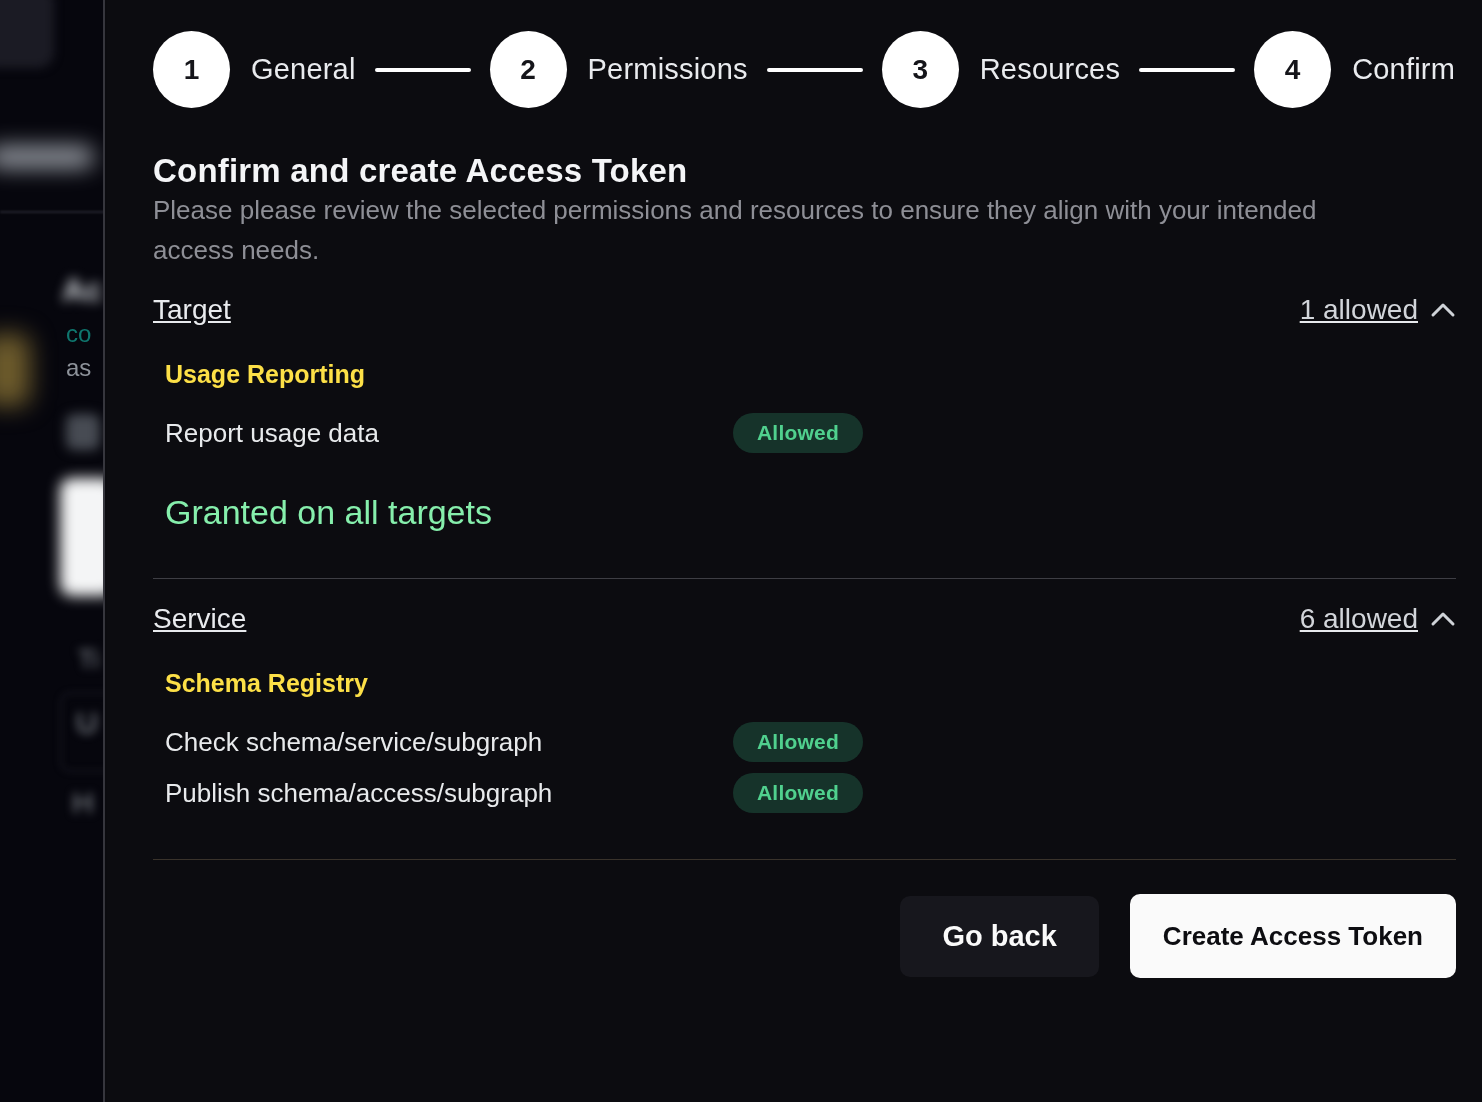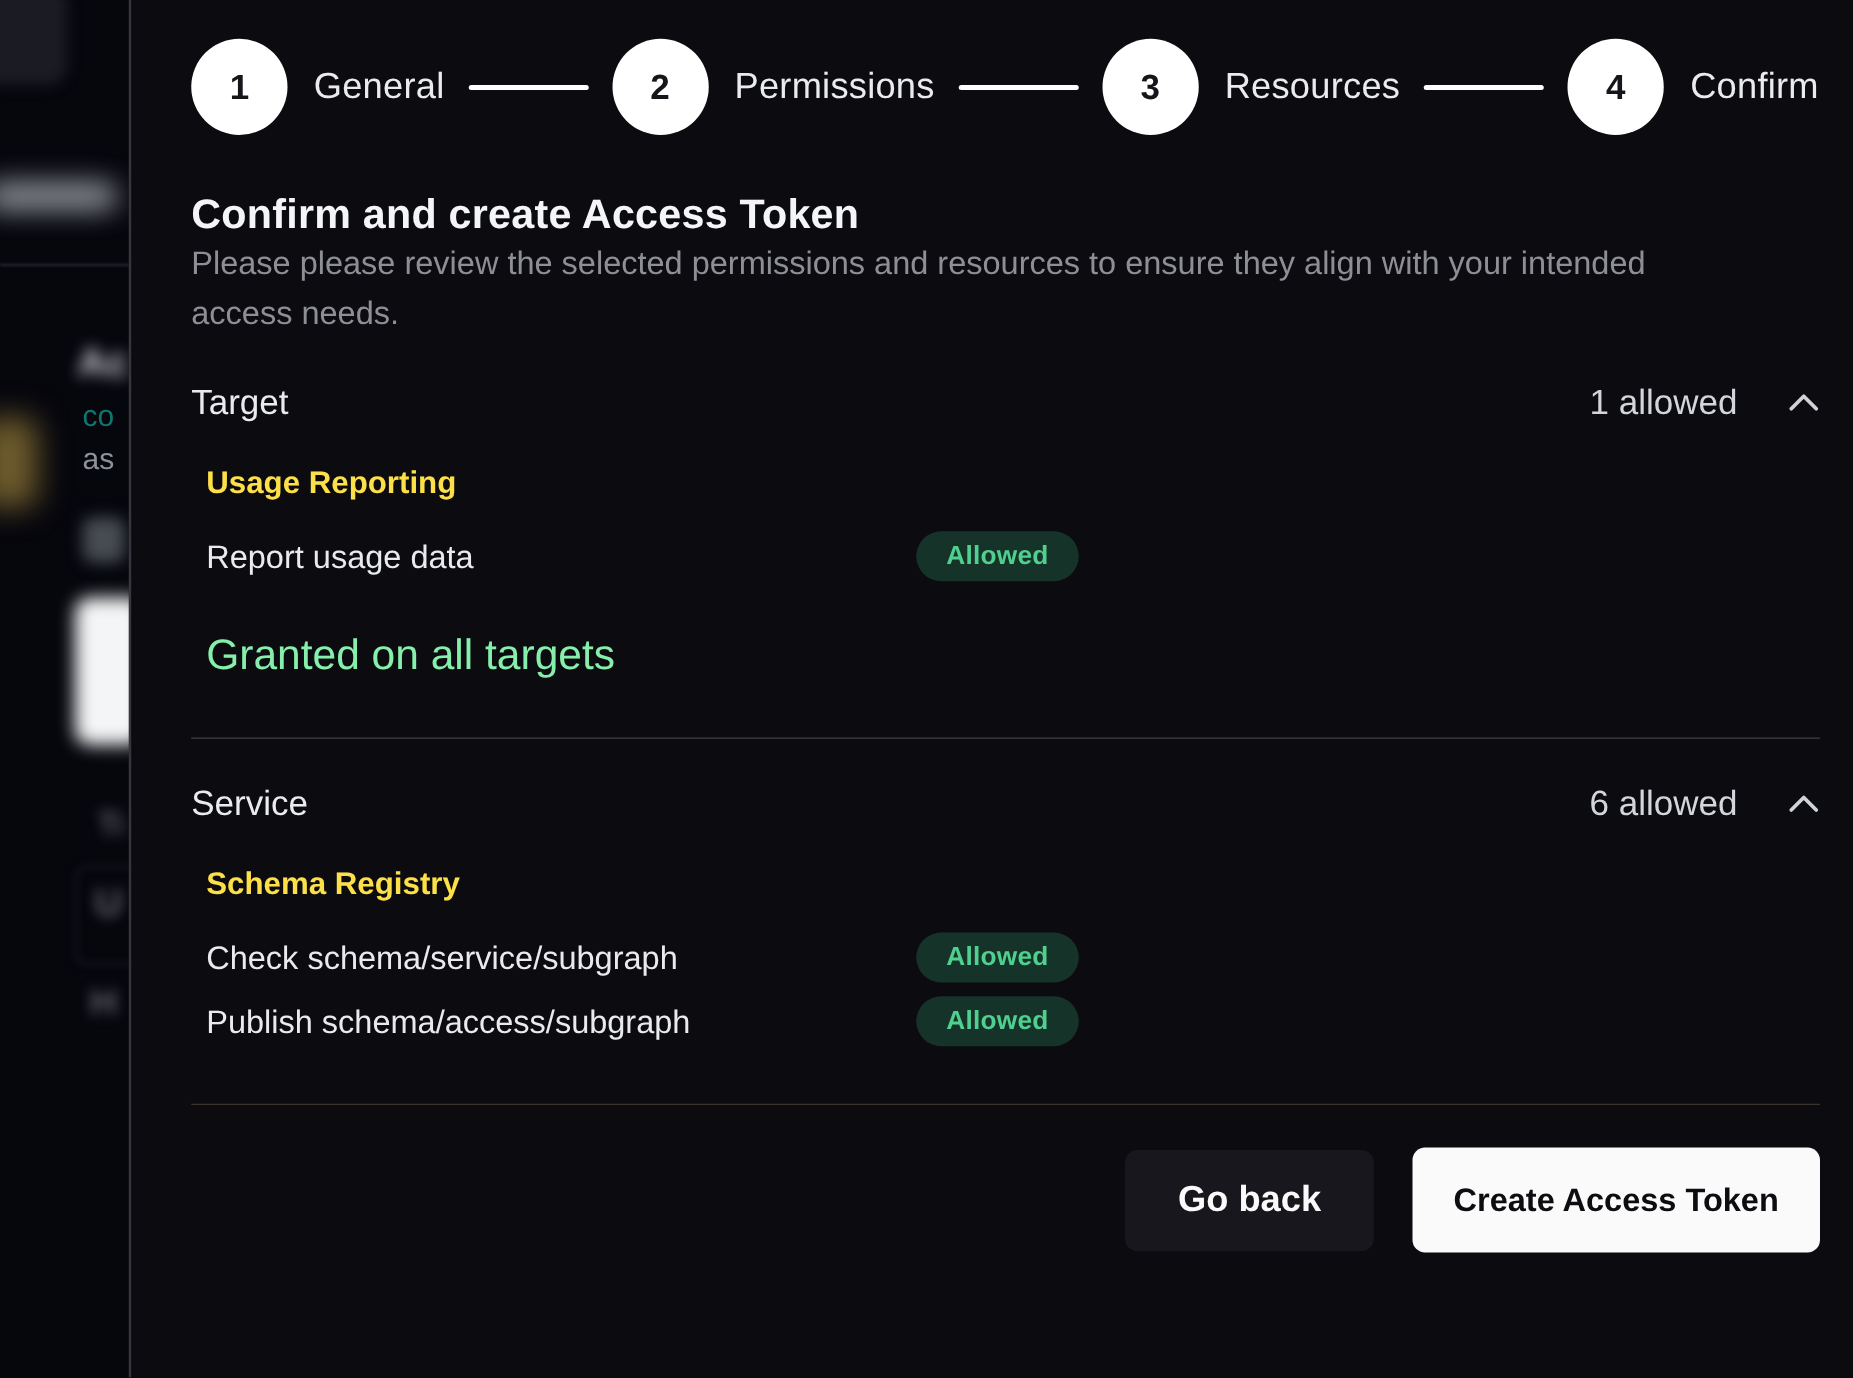--- a/index.html
+++ b/index.html
@@ -43,24 +43,24 @@
     display:flex; align-items:center; justify-content:center;
     font-size:28px; font-weight:700; flex:none;
   }
   .step-label { margin-left:21px; font-size:29px; font-weight:500; color:#e9ebee; letter-spacing:.2px; }
   .step-line { width:96px; height:4px; background:#ffffff; border-radius:2px; margin:0 19px; flex:none; }
 
   h1.title { margin-top:44px; font-size:33px; font-weight:700; color:#f4f5f7; letter-spacing:.2px; }
   p.subtitle { font-size:26px; line-height:40px; color:#8e8f96; max-width:1230px; }
 
   section .section-head {
-    margin-top:36px; display:flex; align-items:center; justify-content:space-between;
+    margin-top:24px; display:flex; align-items:center; justify-content:space-between;text-decoration:underline;
   }
   .section-title { font-size:28px; font-weight:500; color:#e9ebee; }
-  .section-meta { display:flex; align-items:center; gap:40px; cursor:pointer; }
+  .section-meta { display:flex; align-items:center; gap:12px; cursor:pointer; }
   .allowed-count { font-size:28px; color:#d2d5da; }
   .chev { width:26px; height:20px; display:block; }
 
   .perm-group { margin:34px 0 0 12px; }
   .group-title { font-size:25px; font-weight:700; color:#fde047; }
   .perm-row { display:flex; align-items:center; margin-top:24px; }
   .perm-row + .perm-row { margin-top:11px; }
   .perm-label { width:568px; font-size:26px; color:#e8eaec; }
   .badge {
     display:inline-flex; align-items:center; justify-content:center;

